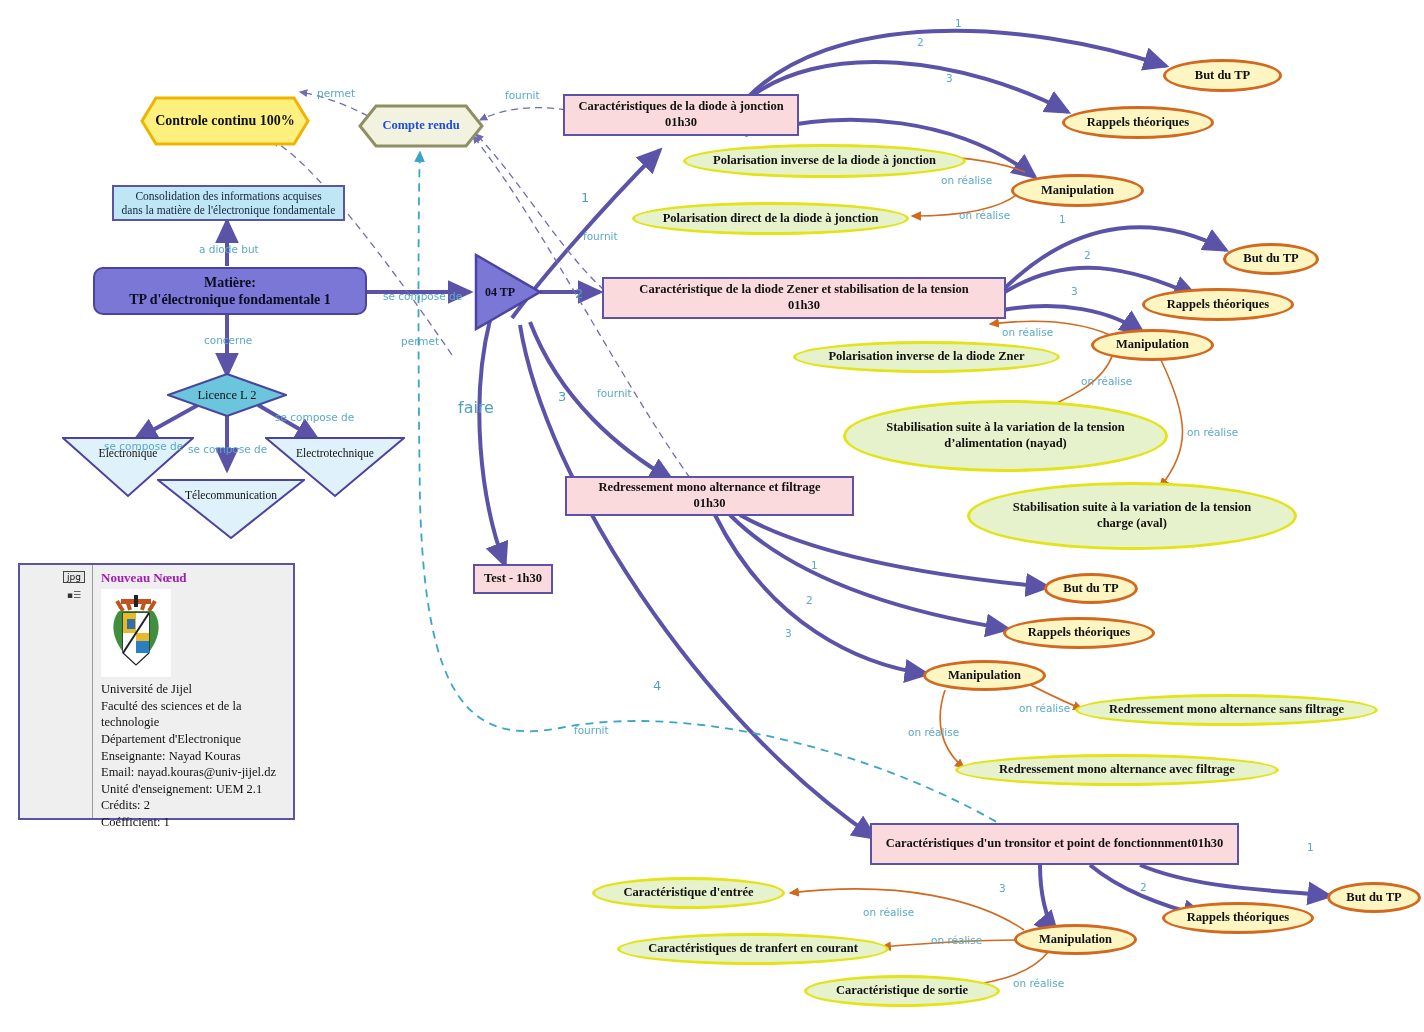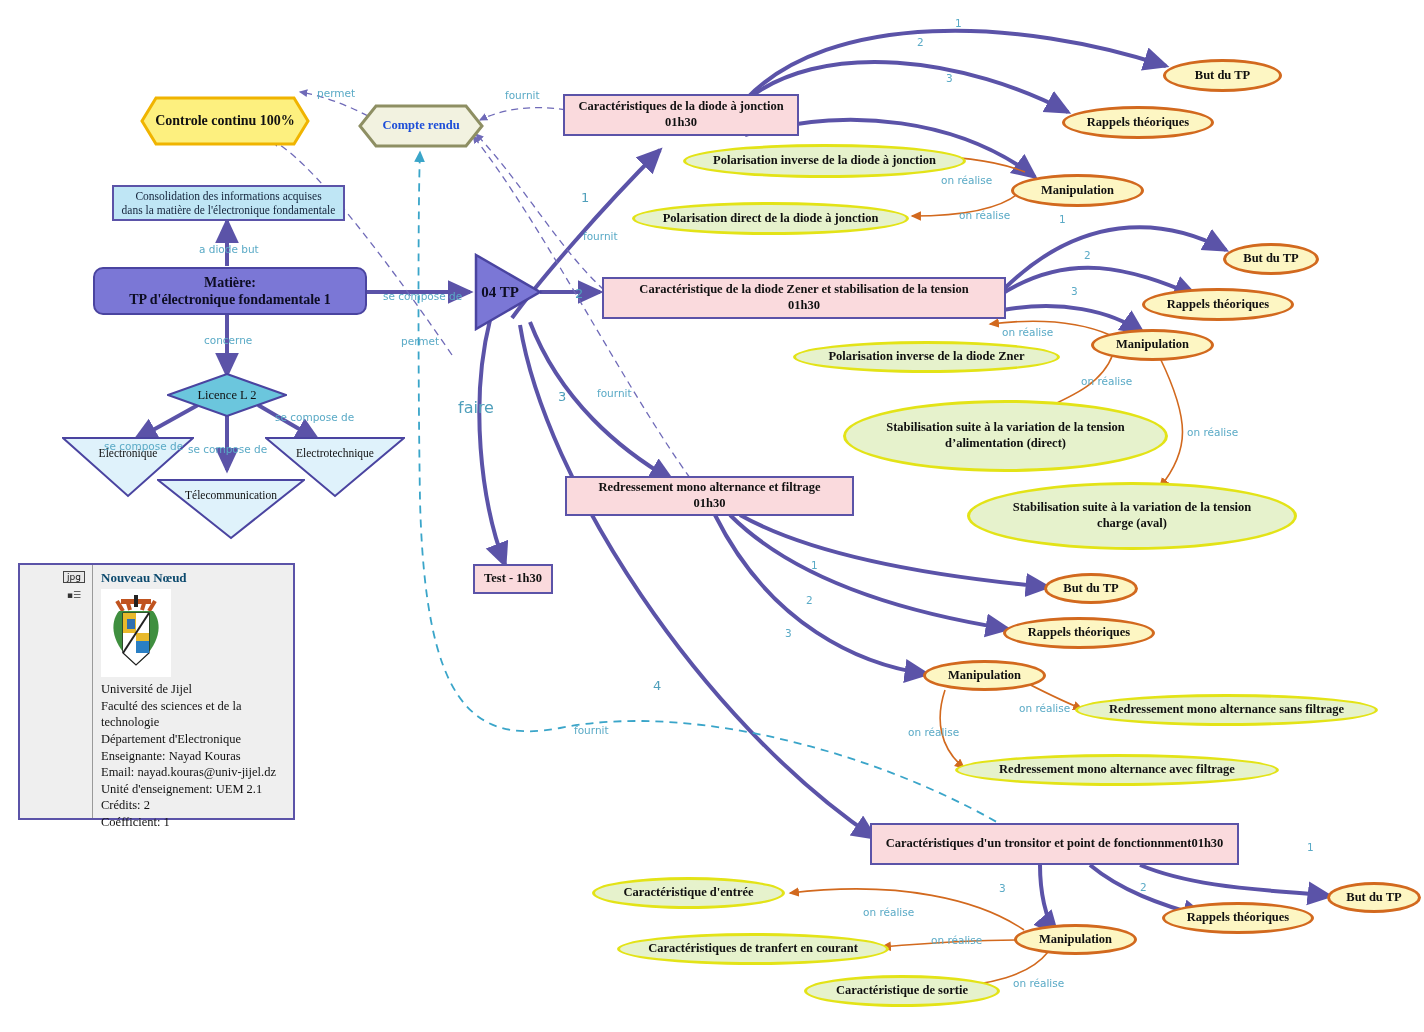--- a/index.html
+++ b/index.html
@@ -25,34 +25,34 @@
   .ell-yellow{background:#e6f2cc;border:3px solid #e3e317;color:#101010;font-weight:bold;font-size:12.5px;}
 
   
   .hexnode{font-weight:bold;font-size:12.5px;color:#1d4ed8;}
   
   .octnode{font-weight:bold;font-size:14px;color:#111;}
   
   .diamond-label{font-size:12.5px;color:#111;}
   
   .tri-label{font-size:11.5px;color:#111;}
-  .tp-triangle-label{font-weight:bold;font-size:15px;color:#0d0d22;}
+  .tp-triangle-label{font-weight:bold;font-size:12px;color:#0d0d22;}
 
   
   .elabel{position:absolute;color:#5aaac6;font-family:"DejaVu Sans", sans-serif;font-size:10.5px;white-space:nowrap;}
   .elabel.big{font-size:16px;color:#4f9fbb;}
   .elabel.num{font-size:13px;color:#4f9fbb;}
 
   
   #infocard{position:absolute;left:18px;top:563px;width:277px;height:257px;background:#efefef;border:2.5px solid #5b53a8;box-sizing:border-box;display:flex;padding-left:36px;}
   #infocard .gutter{width:36px;border-right:1px solid #9a9a9a;padding-top:6px;display:flex;flex-direction:column;align-items:center;gap:7px;}
   .jpgchip{border:1px solid #444;background:#e8e8e8;font-family:"DejaVu Sans", sans-serif;font-size:9px;padding:0 3px;color:#111;}
   .minichip{font-family:"DejaVu Sans", sans-serif;font-size:9px;color:#333;}
   #infocard .body{flex:1;padding:5px 6px 0 8px;}
-  #infocard .title{font-weight:bold;font-size:13px;color:#0c4a6e;margin-bottom:3px;}
+  #infocard .title{font-weight:bold;font-size:13px;color:#a21caf;margin-bottom:3px;}
   #infocard .lines{font-size:12.5px;color:#111;line-height:1.33;margin-top:4px;}
   .crest{width:70px;height:88px;border:0;background:#fff;display:block;}
 </style>
 </head>
 <body>
 
 <div id="stage">
 
 <svg id="edges" viewBox="0 0 1424 1032">
   <defs>
@@ -254,21 +254,21 @@
   <span class="txt">Rappels théoriques</span>
 </div>
 <div class="node ell ell-orange" style="left:1091px;top:329px;width:123px;height:32px;">
   <span class="txt">Manipulation</span>
 </div>
 <div class="node ell ell-yellow" style="left:793px;top:341px;width:267px;height:32px;">
   <span class="txt">Polarisation inverse de la diode Zner</span>
 </div>
 <div class="node ell ell-yellow" style="left:843px;top:400px;width:325px;height:72px;flex-direction:column;">
   <span class="txt">Stabilisation suite à la variation de la tension</span>
-  <span class="txt">d’alimentation (direct)</span>
+  <span class="txt">d’alimentation (nayad)</span>
 </div>
 <div class="node ell ell-yellow" style="left:967px;top:482px;width:330px;height:68px;flex-direction:column;">
   <span class="txt">Stabilisation suite à la variation de la tension</span>
   <span class="txt">charge (aval)</span>
 </div>
 
 <div class="node ell ell-orange" style="left:1044px;top:573px;width:94px;height:31px;">
   <span class="txt">But du TP</span>
 </div>
 <div class="node ell ell-orange" style="left:1003px;top:617px;width:152px;height:32px;">

